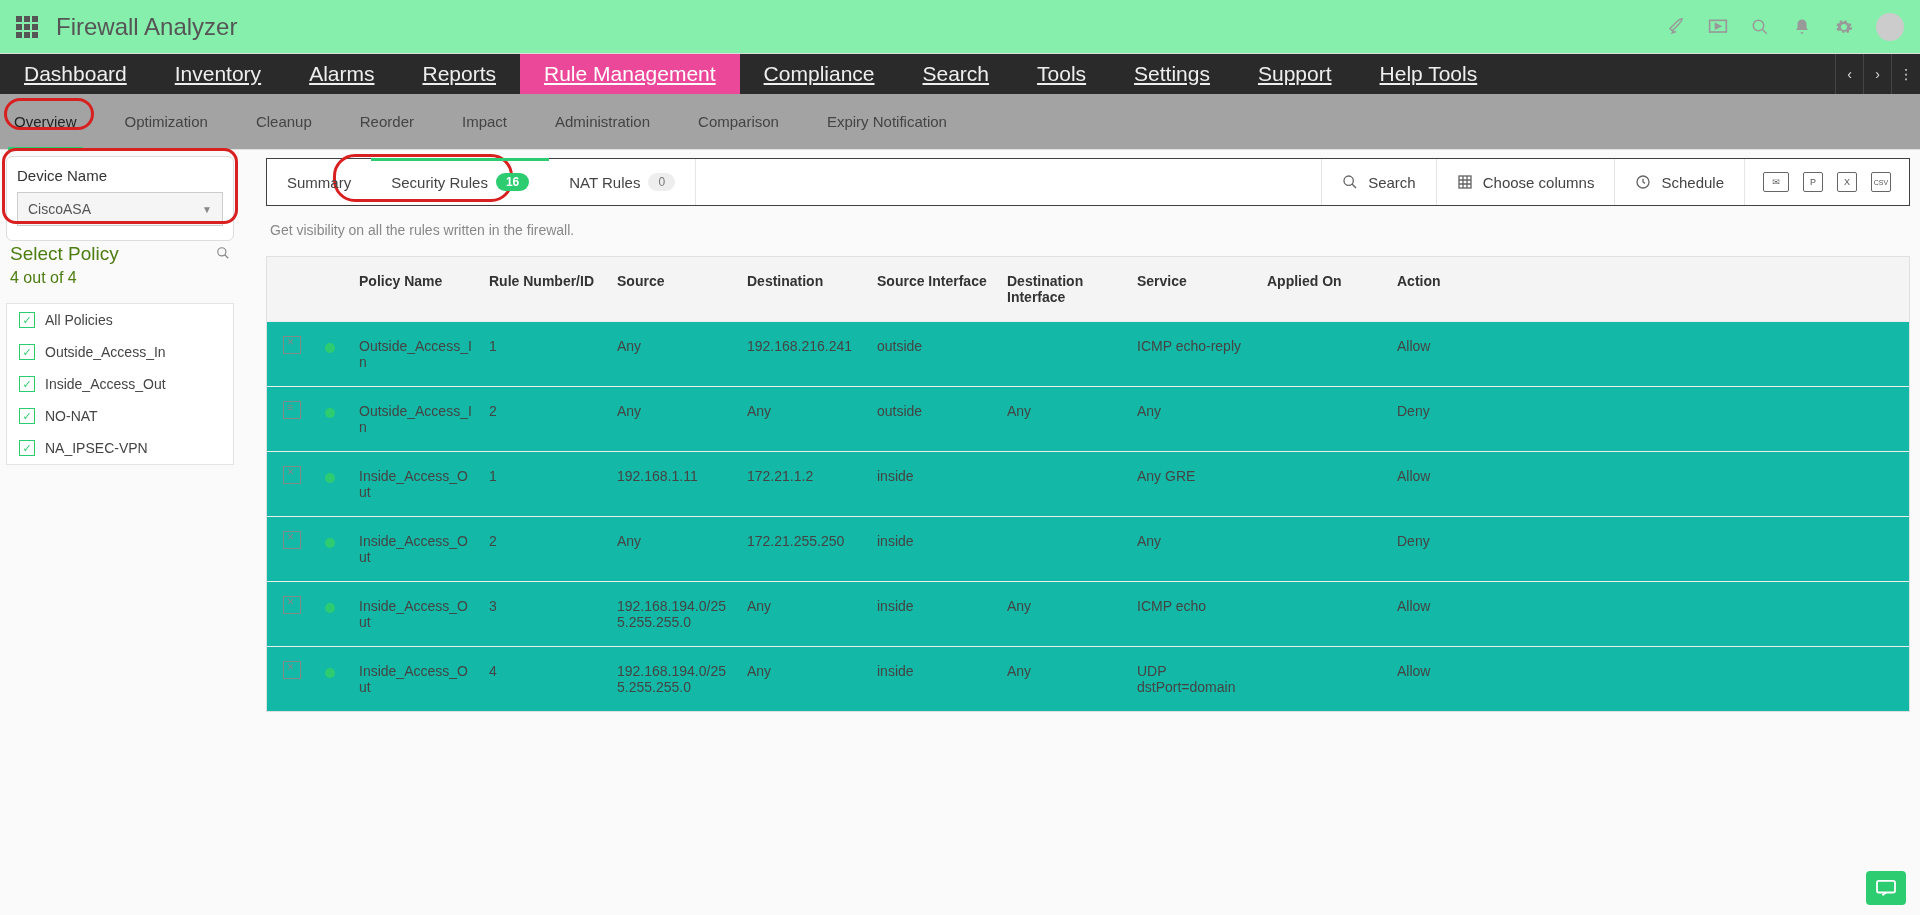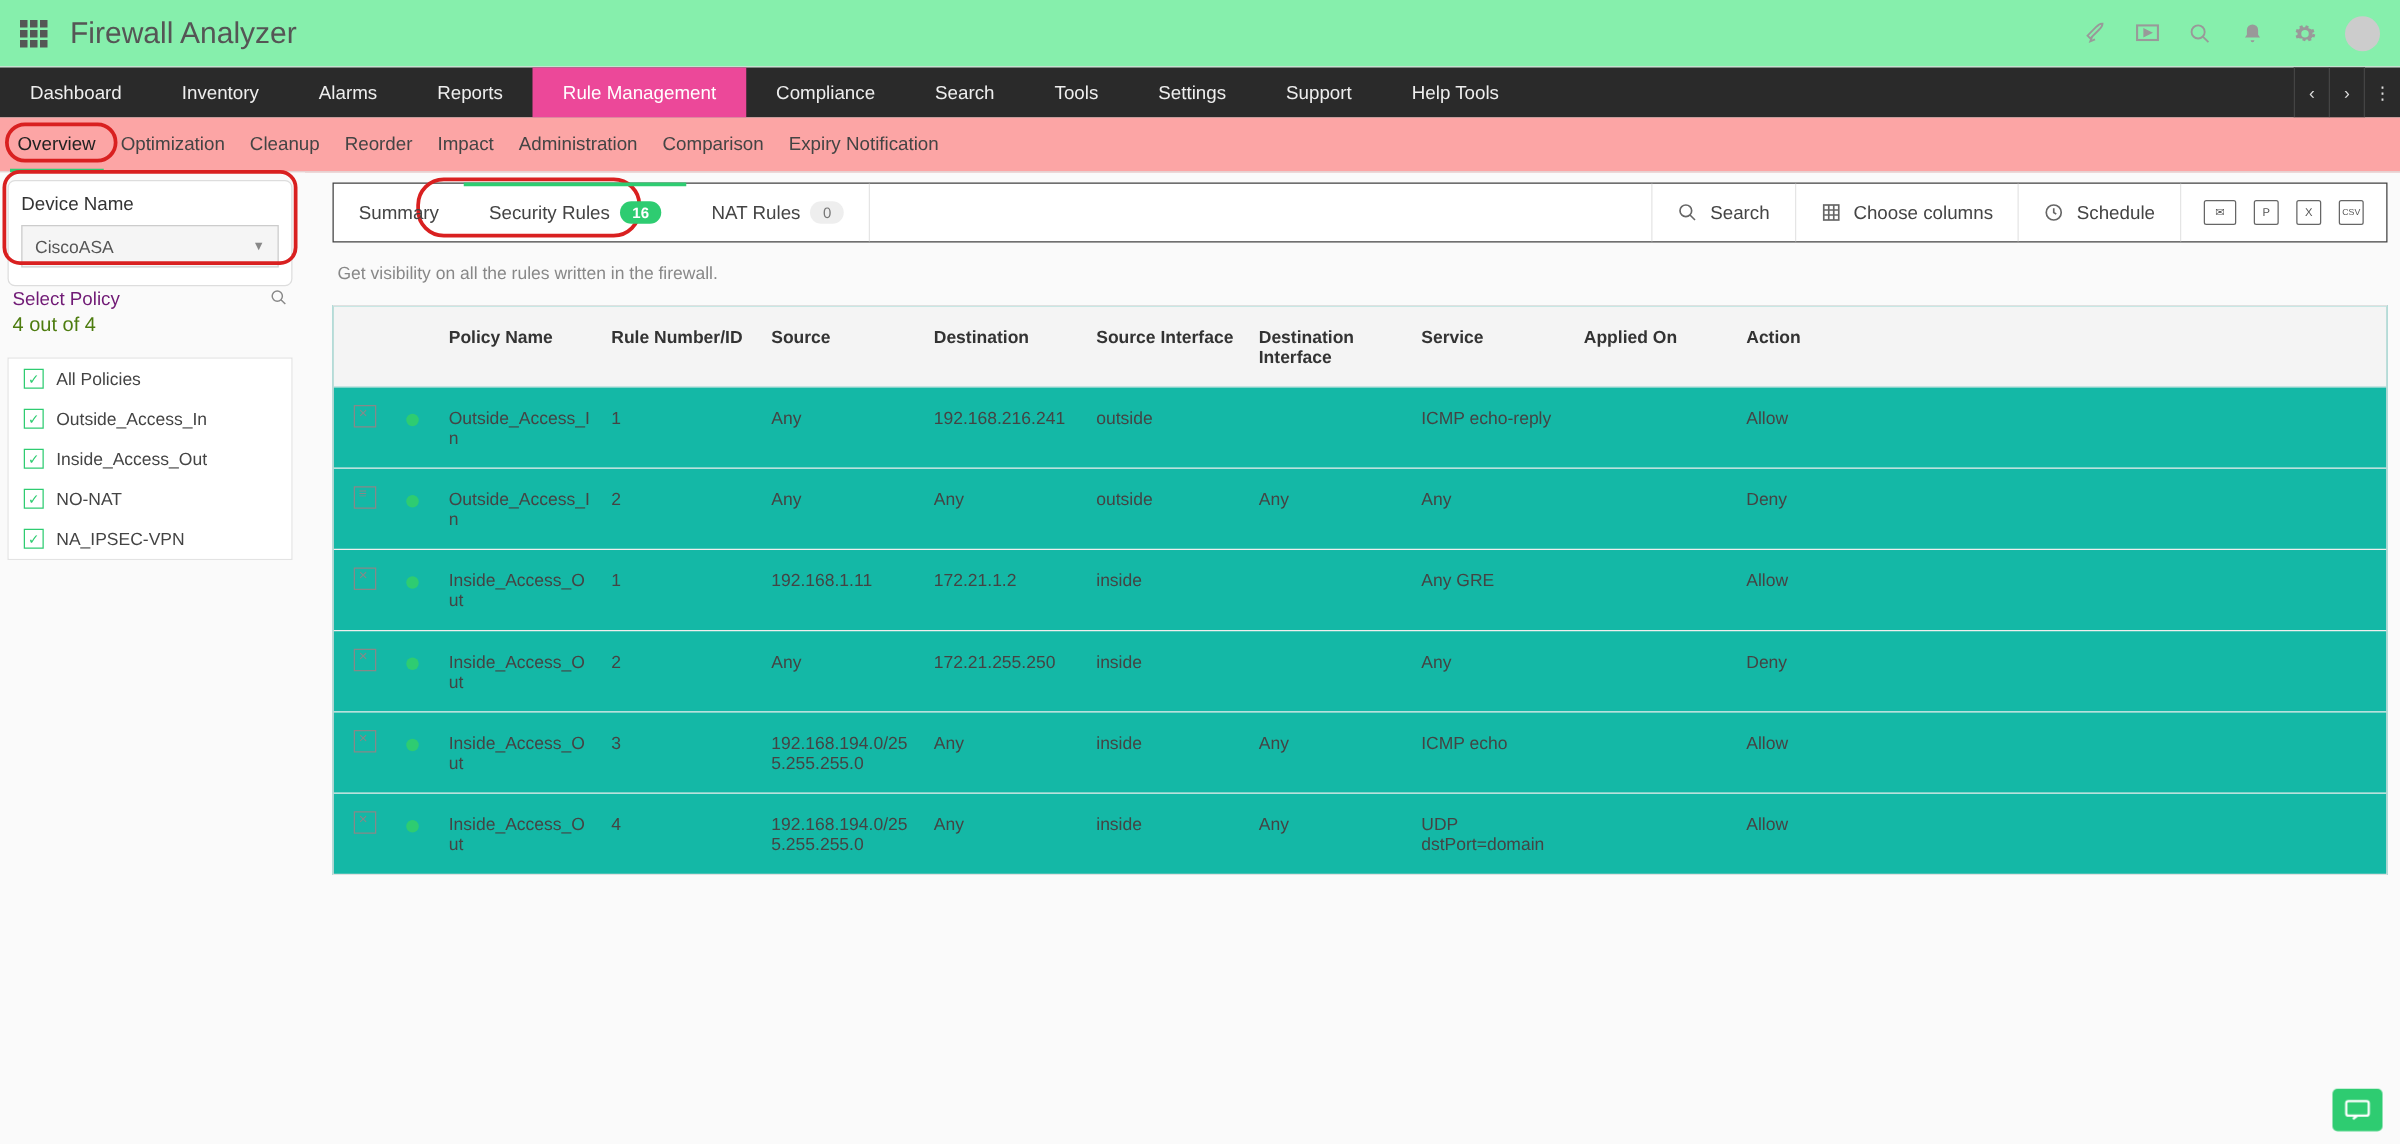--- a/index.html
+++ b/index.html
@@ -10,49 +10,49 @@
 .app-grid { width:22px; height:22px; display:grid; grid-template-columns:repeat(3,6px); grid-template-rows:repeat(3,6px); gap:2px; margin-right:18px;}
 .app-grid span { background:#555; }
 .app-title { font-size:24px; color:#555; font-weight:400; }
 .top-bar .spacer { flex:1; }
 .top-icons { display:flex; gap:22px; align-items:center; color:#999; }
 .top-icons .ico { width:20px; height:20px; display:flex; align-items:center; justify-content:center; cursor:pointer;}
 .avatar { width:28px; height:28px; border-radius:50%; background:#ccc; }
 
 
 .main-nav { height:40px; background:#2a2a2a; display:flex; align-items:stretch; color:#eee; }
-.main-nav .nav-item { padding:13px 24px; display:flex; align-items:center; font-size:15px; cursor:pointer; }
+.main-nav .nav-item { padding:13px 24px; display:flex; align-items:center; font-size:21px; cursor:pointer;text-decoration:underline; }
 .main-nav .nav-item.active { background:#ec4899; color:#fff; }
 .main-nav .nav-spacer { flex:1; }
 .nav-arrows { display:flex; background:#2a2a2a; border-left:1px solid #444;}
 .nav-arrows div { width:28px; display:flex; align-items:center; justify-content:center; border-right:1px solid #444; cursor:pointer; color:#ddd; }
 .nav-dots { width:28px; display:flex; align-items:center; justify-content:center; cursor:pointer; color:#ddd;}
 
 
-.sub-nav { height:44px; background:#fca5a5; border-bottom:1px solid #e0e0e0; display:flex; align-items:stretch; padding:0 14px; gap:20px;}
+.sub-nav { height:56px; background:#a3a3a3; border-bottom:1px solid #e0e0e0; display:flex; align-items:stretch; padding:0 14px; gap:48px;}
 .sub-nav .sub-item { display:flex; align-items:center; font-size:15px; color:#444; cursor:pointer; position:relative;}
 .sub-item.active { color:#222; }
 .sub-item.active::after { content:""; position:absolute; left:-6px; right:-6px; bottom:-1px; height:3px; background:#2ecc71; }
 
 
 .anno-oval { position:absolute; border:3px solid #d92020; border-radius:18px; pointer-events:none; }
 
 
 .workspace { display:flex; height:calc(915px - 54px - 40px - 44px); }
 .sidebar { width:244px; padding:6px 10px 10px 6px; background:#fafafa; }
 .content { flex:1; padding:0 10px 0 22px; position:relative;}
 
 
 .device-panel { border:1px solid #ddd; border-radius:6px; padding:10px 10px 14px 10px; background:#fff; margin-bottom:2px;}
 .device-label { font-size:15px; color:#333; margin-bottom:8px; }
 .device-select { display:flex; align-items:center; justify-content:space-between; border:1px solid #ccc; background:#f5f5f5; height:34px; padding:0 10px; font-size:14px; color:#555; cursor:pointer;}
 .device-select .caret { color:#888; font-size:10px; }
 
 .policy-head { display:flex; align-items:center; justify-content:space-between; padding:0 4px;}
-.policy-head .label { font-size:15px; color:#701a75;}
+.policy-head .label { font-size:19px; color:#4d7c0f;}
 .policy-count { font-size:16px; color:#4d7c0f; padding:4px 4px 10px;}
 .policy-box { margin-top:6px; border:1px solid #e3e3e3;}
 .policy-list { background:#fff;}
 .policy-item { display:flex; align-items:center; gap:10px; padding:8px 12px; font-size:14px; color:#444; }
 .check-ic { width:16px; height:16px; border:1px solid #2ecc71; display:flex; align-items:center; justify-content:center; color:#2ecc71; font-size:11px;}
 
 
 .view-tabs { display:flex; align-items:stretch; border:1px solid #404040; background:#fff; margin-top:8px; }
 .view-tab { padding:14px 20px; font-size:15px; color:#444; display:flex; align-items:center; gap:8px; cursor:pointer; position:relative;}
 .view-tab.active::before { content:""; position:absolute; left:0; right:0; top:-1px; height:3px; background:#2ecc71;}

